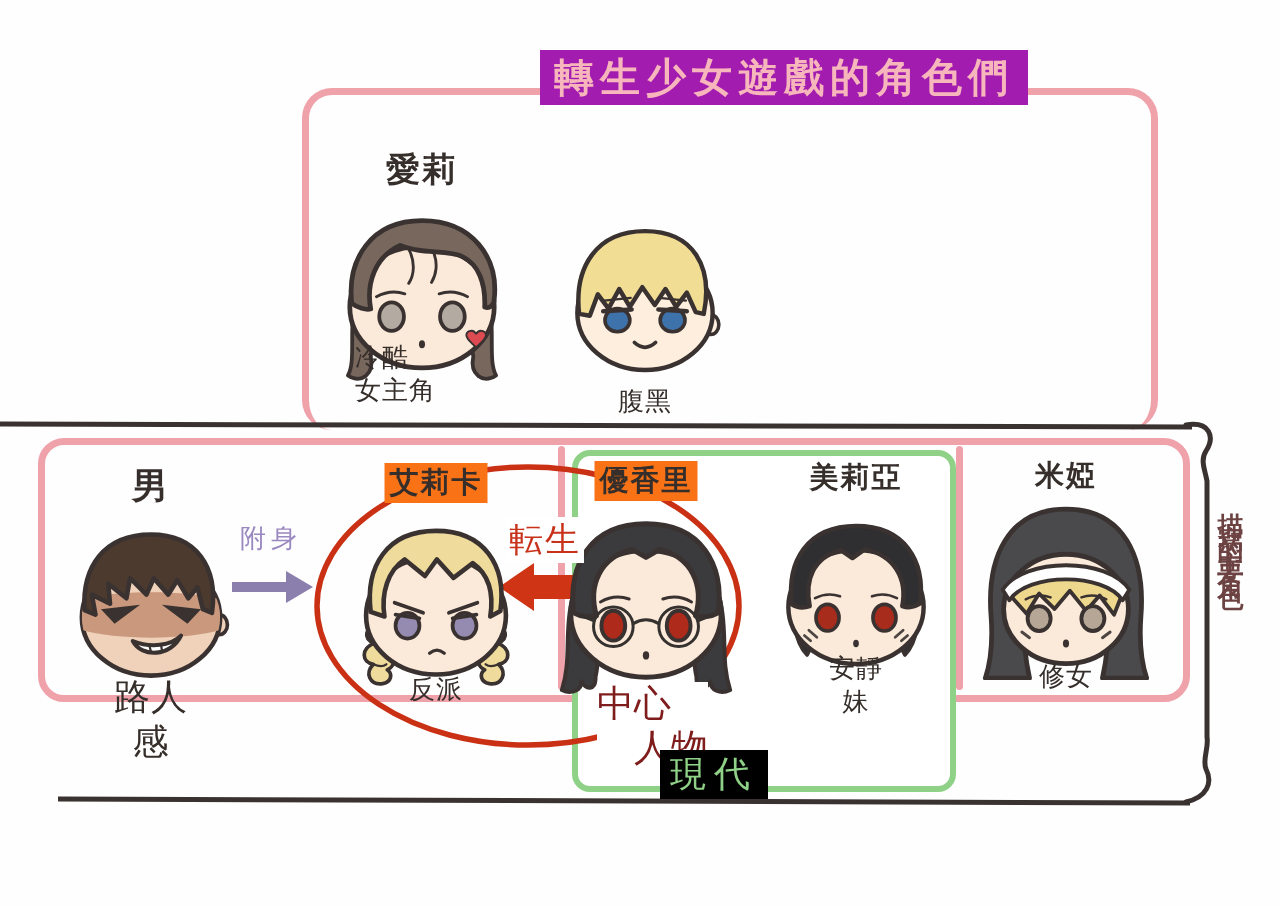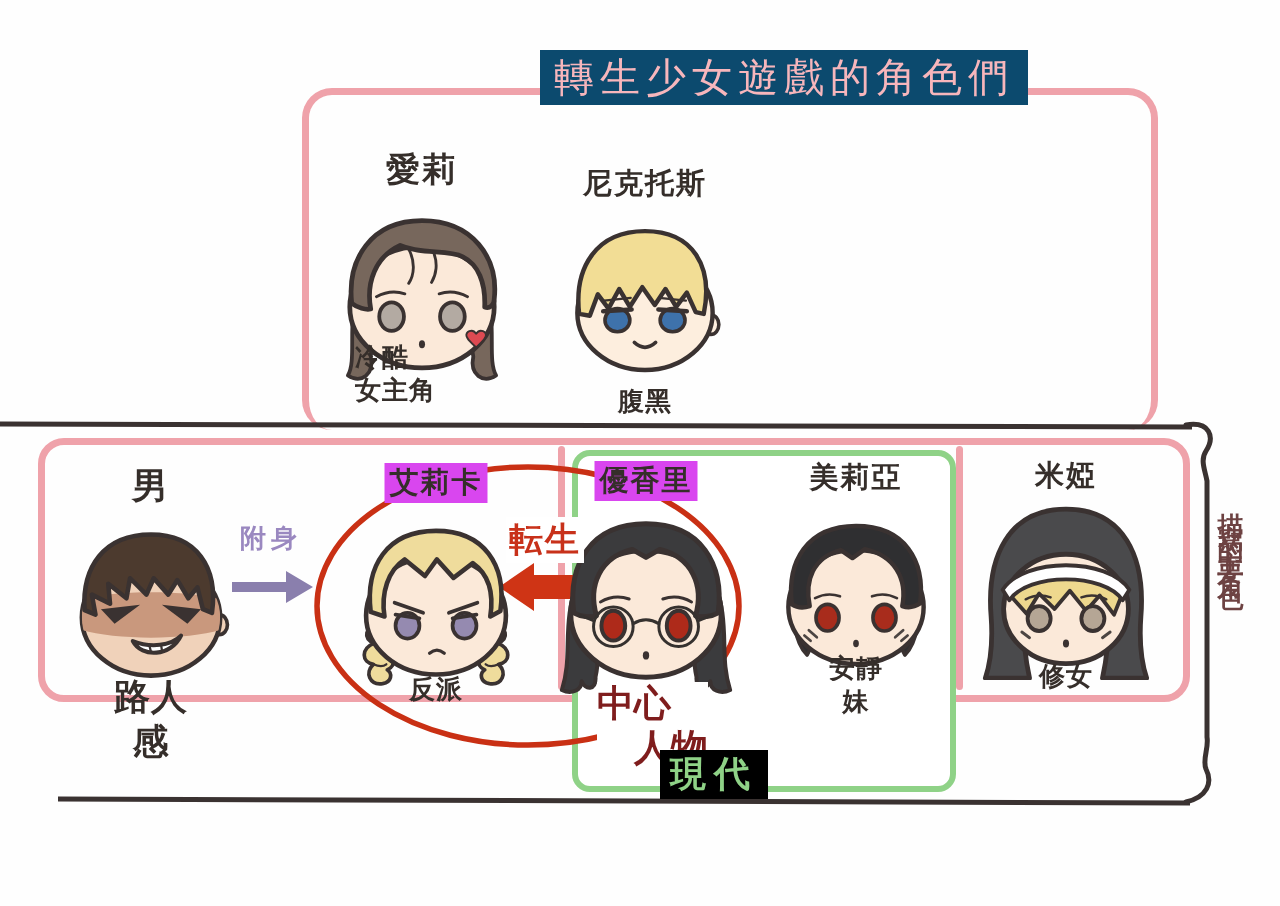--- a/index.html
+++ b/index.html
@@ -11,22 +11,22 @@
 .pinkline{position:absolute;width:7px;background:#efa2aa;border-radius:4px;z-index:1}
 #pl-left{left:558px;top:446px;height:244px}
 #pl-right{left:956px;top:446px;height:244px}
 #box-modern{position:absolute;left:572px;top:450px;width:372px;height:330px;background:#fff;
   border:6px solid #8fd287;border-radius:18px;z-index:2}
 #overlay{position:absolute;left:0;top:0;z-index:3;pointer-events:none}
 .char{position:absolute;z-index:4}
 .char svg{display:block;width:100%;height:100%}
 .char-name{position:absolute;left:50%;transform:translateX(-50%);top:-44px;font-size:29px;
   font-weight:bold;white-space:nowrap;letter-spacing:2px}
-.name-bg{background:#d946ef;padding:0 5px}
-.char-label{position:absolute;left:50%;transform:translateX(-50%);font-size:26px;font-weight:bold;
+.name-bg{background:#f97316;padding:0 5px}
+.char-label{position:absolute;left:50%;transform:translateX(-50%);font-size:26px;font-weight:normal;
   white-space:pre-line;text-align:center;line-height:1.25;letter-spacing:1px}
 .char-label:empty{display:none}
 #char-airi{left:327px;top:195px;width:190px;height:190px}
 #char-airi .char-name{font-size:34px;top:-48px}
 #char-airi .char-label{left:28px;transform:none;text-align:left;top:146px}
 #char-nikutos{left:556px;top:208px;width:178px;height:178px}
 #char-nikutos .char-label{top:177px}
 #char-lucia{left:763px;top:214px;width:185px;height:185px}
 #char-lucia .char-label{top:163px}
 #char-jonathan{left:962px;top:207px;width:196px;height:196px}
@@ -36,23 +36,23 @@
 #char-man .char-label{top:164px;font-size:36px}
 #char-erika{left:344px;top:507px;width:184px;height:184px}
 #char-erika .char-label{top:166px}
 #char-yukari{left:547px;top:497px;width:198px;height:198px}
 #char-yukari .char-name{top:-36px}
 #char-melia{left:767px;top:502px;width:178px;height:178px}
 #char-melia .char-label{top:150px}
 #char-mia{left:970px;top:488px;width:192px;height:192px}
 #char-mia .char-name{top:-32px}
 #char-mia .char-label{top:172px}
-.note{position:absolute;z-index:5;font-weight:bold;white-space:pre-line}
-#title{position:absolute;left:540px;top:50px;z-index:4;font-size:40px;font-weight:normal;
-  color:#f7b6bc;letter-spacing:6px;background:#0c4a6e;padding:0 14px;white-space:nowrap}
+.note{position:absolute;z-index:5;font-weight:normal;white-space:pre-line}
+#title{position:absolute;left:540px;top:50px;z-index:4;font-size:40px;font-weight:bold;
+  color:#f7b6bc;letter-spacing:6px;background:#a21caf;padding:0 14px;white-space:nowrap}
 #lbl-modern{left:660px;top:750px;font-size:36px;color:#8fd287;background:#000000;padding:0 10px;letter-spacing:8px}
 #lbl-possess{left:240px;top:521px;font-size:26px;color:#9a88c0;letter-spacing:5px}
 #lbl-rein{left:506px;top:517px;font-size:34px;color:#c8311a;background:#fff;padding:0 3px;letter-spacing:2px}
 #lbl-central{left:597px;top:682px;font-size:37px;color:#7f1d1d;background:#fff;line-height:1.2}
 #side-note{position:absolute;left:1214px;top:492px;writing-mode:vertical-rl;font-size:26px;
   letter-spacing:12px;color:#6d4242;font-weight:bold;z-index:2}
 </style>
 </head>
 <body>
 
@@ -90,21 +90,20 @@
           <ellipse cx="68" cy="128" rx="13" ry="15" fill="#b3aaa2" stroke="#3a3231" stroke-width="4"></ellipse>
           <ellipse cx="132" cy="128" rx="13" ry="15" fill="#b3aaa2" stroke="#3a3231" stroke-width="4"></ellipse>
           <ellipse cx="100" cy="157" rx="3.2" ry="4.2" fill="#3a3231"></ellipse>
           <path d="M157,146 c-4,-6 -12,-2 -10,3 c2,6 8,8 10,12 c2,-4 8,-6 10,-12 c2,-5 -6,-9 -10,-3 Z" fill="#dd4a52" stroke="#3a3231" stroke-width="2" stroke-linejoin="round"></path>
         </svg>
       </div>
     <div class="char-label">冷酷
 女主角</div>
   </div>
   <div class="char" id="char-nikutos">
-    <div class="char-name">尼克托斯</div>
     <div class="char-head">
         <svg viewBox="0 0 200 200">
           <ellipse cx="174" cy="131" rx="9" ry="11" fill="#fdeede" stroke="#3a3231" stroke-width="4"></ellipse>
           <ellipse cx="100" cy="118" rx="76" ry="64" fill="#fdeede" stroke="#3a3231" stroke-width="5"></ellipse>
           <path d="M100,26 C46,26 20,66 26,119 L38,121 L47,97 L59,113 L71,91 L83,111 L97,89 L111,109 L123,91 L135,111 L147,95 L157,117 L166,119 C177,66 154,26 100,26 Z" fill="#f2dd95" stroke="#3a3231" stroke-width="5" stroke-linejoin="round"></path>
           <path d="M54,104 L84,101" fill="none" stroke="#3a3231" stroke-width="2.5" stroke-linecap="round"></path>
           <path d="M116,101 L146,104" fill="none" stroke="#3a3231" stroke-width="2.5" stroke-linecap="round"></path>
           <ellipse cx="69" cy="126" rx="14" ry="13" fill="#3e72ab" stroke="#3a3231" stroke-width="4"></ellipse>
           <ellipse cx="131" cy="126" rx="14" ry="13" fill="#3e72ab" stroke="#3a3231" stroke-width="4"></ellipse>
           <path d="M53,116 L85,114" fill="none" stroke="#3a3231" stroke-width="5" stroke-linecap="round"></path>

